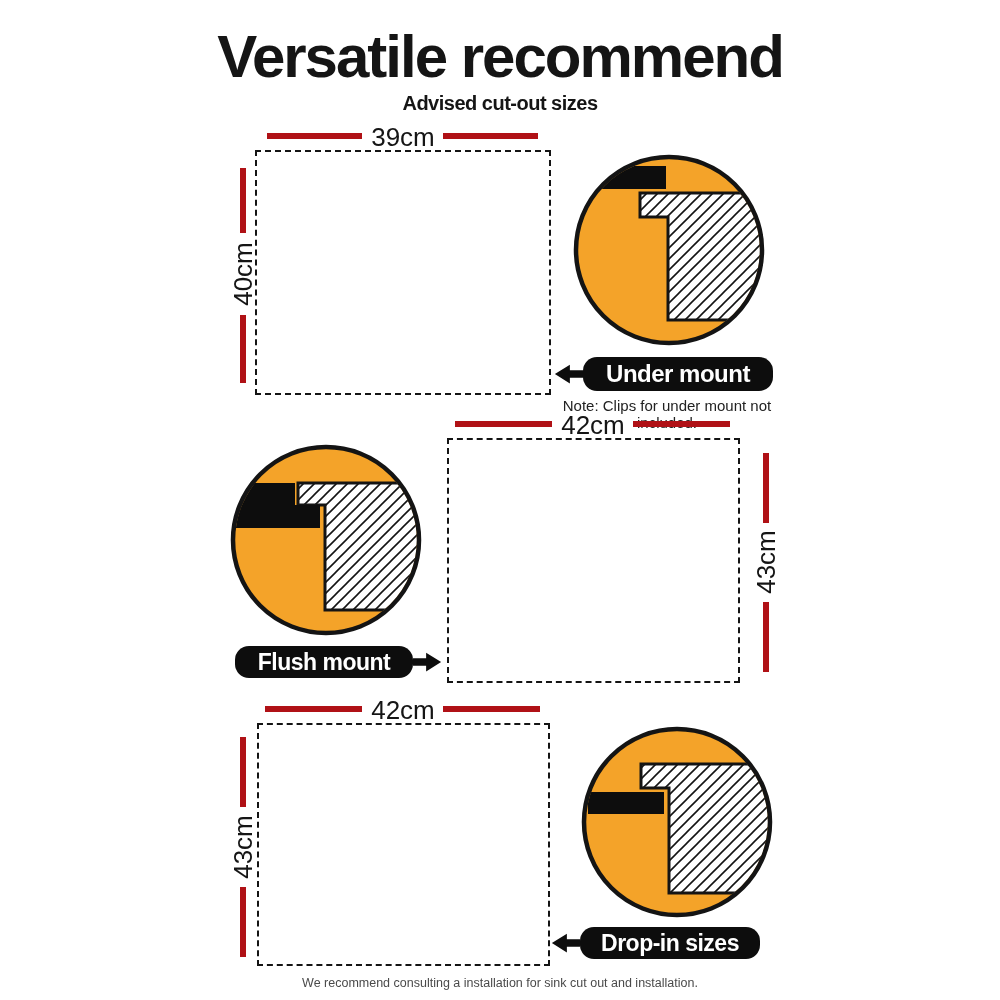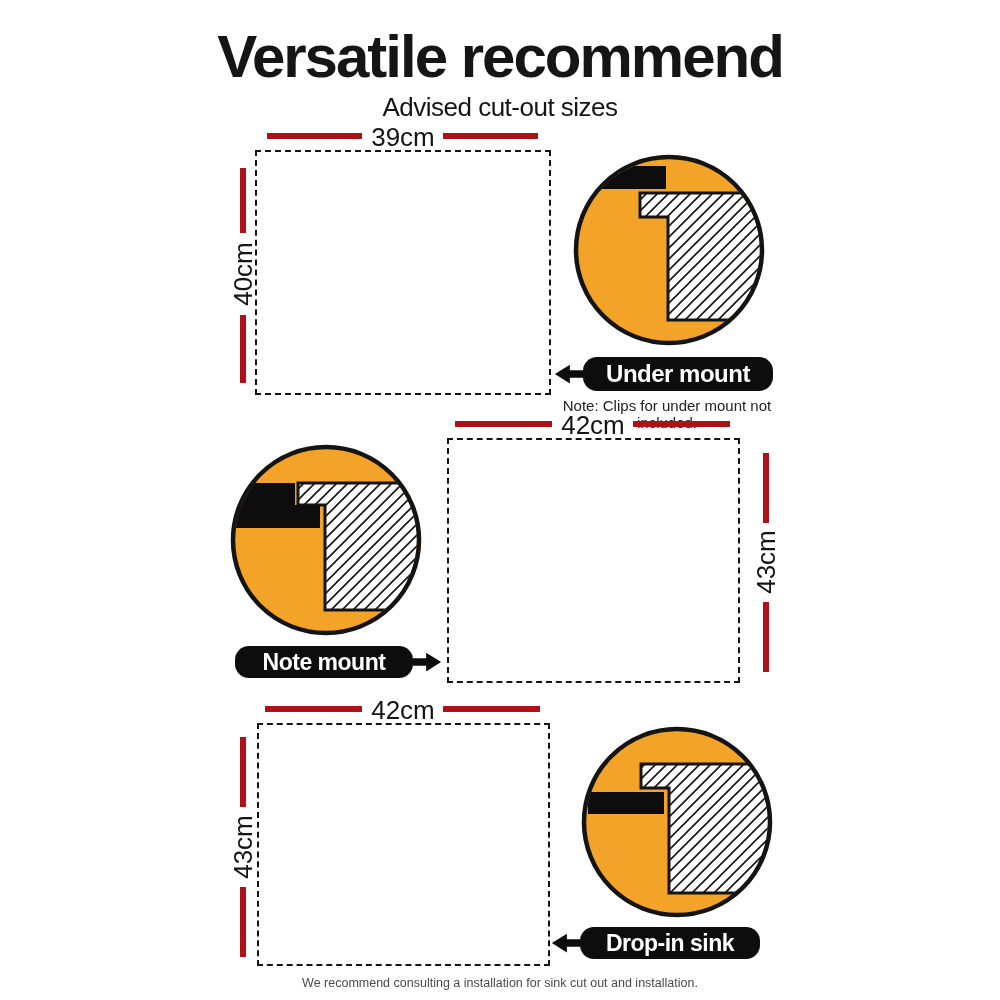--- a/index.html
+++ b/index.html
@@ -13,21 +13,21 @@
     position:relative;width:1000px;height:1000px;background:#fff;overflow:hidden;
     font-family:"Liberation Sans", sans-serif;color:var(--ink);
   }
   
   .title{
     position:absolute;left:0;top:22px;width:1000px;text-align:center;
     font-size:60px;font-weight:bold;letter-spacing:-2px;color:#151515;margin:0;
   }
   .subtitle{
     position:absolute;left:0;top:92px;width:1000px;text-align:center;
-    font-size:26px;font-weight:normal;letter-spacing:-0.5px;color:#151515;margin:0;
+    font-size:20px;font-weight:bold;letter-spacing:-0.5px;color:#151515;margin:0;
   }
   
   .cutout{position:absolute;border:2.5px dashed var(--ink);box-sizing:border-box;background:#fff;}
   .cutout.s1{left:255px;top:150px;width:296px;height:245px;}
   .cutout.s2{left:447px;top:438px;width:293px;height:245px;}
   .cutout.s3{left:257px;top:723px;width:293px;height:243px;}
   
   .redline-h{position:absolute;height:6px;background:var(--red);}
   .redline-v{position:absolute;width:6px;background:var(--red);}
   .dim-text{position:absolute;font-size:26px;color:#151515;text-align:center;line-height:32px;}
@@ -114,21 +114,21 @@
   <svg class="diagram" style="left:226px;top:440px;" viewBox="0 0 200 200">
     <circle class="orange-disc" cx="100" cy="100" r="93"></circle>
     <g clip-path="url(#circleClip)">
       <polygon class="hatch-shape" points="72,43 205,43 205,170 99,170 99,65 72,65"></polygon>
       <polygon class="black-shape" points="-2,43 69,43 69,65 94,65 94,88 -2,88"></polygon>
     </g>
     <circle class="circle-ring" cx="100" cy="100" r="93"></circle>
   </svg>
 
   <div class="pill-row" style="left:235px;top:646px;">
-    <div class="pill std">Note mount</div>
+    <div class="pill std">Flush mount</div>
     <svg class="arrow-icon" width="30" height="24" viewBox="0 0 32 24">
       <path d="M30,12 L14,2 L14,8 L0,8 L0,16 L14,16 L14,22 Z"></path>
     </svg>
   </div>
 
   <div class="cutout s3"></div>
 
   <div class="redline-h" style="left:265px;top:706px;width:97px;"></div>
   <div class="dim-text" style="left:363px;top:694px;width:80px;">42cm</div>
   <div class="redline-h" style="left:443px;top:706px;width:97px;"></div>
@@ -143,18 +143,18 @@
       <polygon class="hatch-shape" points="64,42 205,42 205,171 92,171 92,66 64,66"></polygon>
       <rect class="black-shape" x="11" y="70" width="76" height="22"></rect>
     </g>
     <circle class="circle-ring" cx="100" cy="100" r="93"></circle>
   </svg>
 
   <div class="pill-row" style="left:550px;top:927px;">
     <svg class="arrow-icon" width="30" height="24" viewBox="0 0 32 24">
       <path d="M2,12 L18,2 L18,8 L32,8 L32,16 L18,16 L18,22 Z"></path>
     </svg>
-    <div class="pill std" style="width:180px;">Drop-in sink</div>
+    <div class="pill std" style="width:180px;">Drop-in sizes</div>
   </div>
 
   <div class="footer-note">We recommend consulting a installation for sink cut out and installation.</div>
 
 </div>
 
 </body></html>

